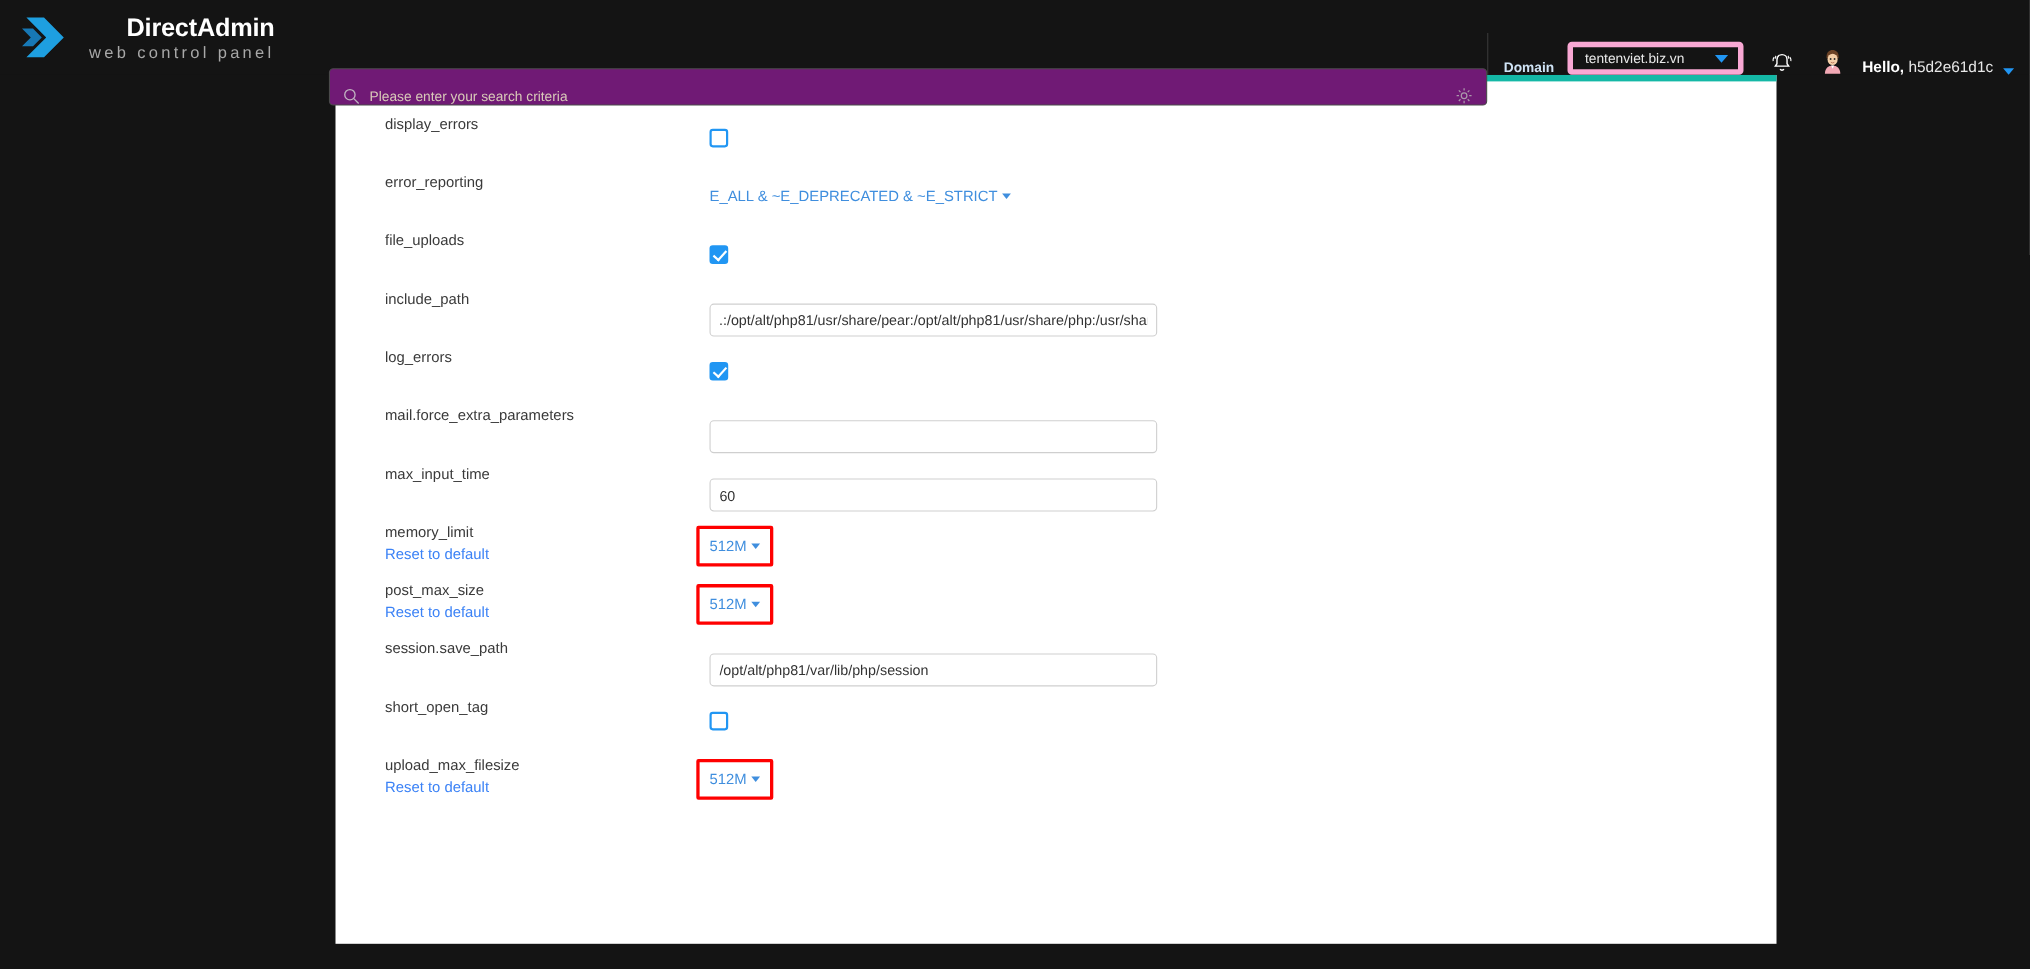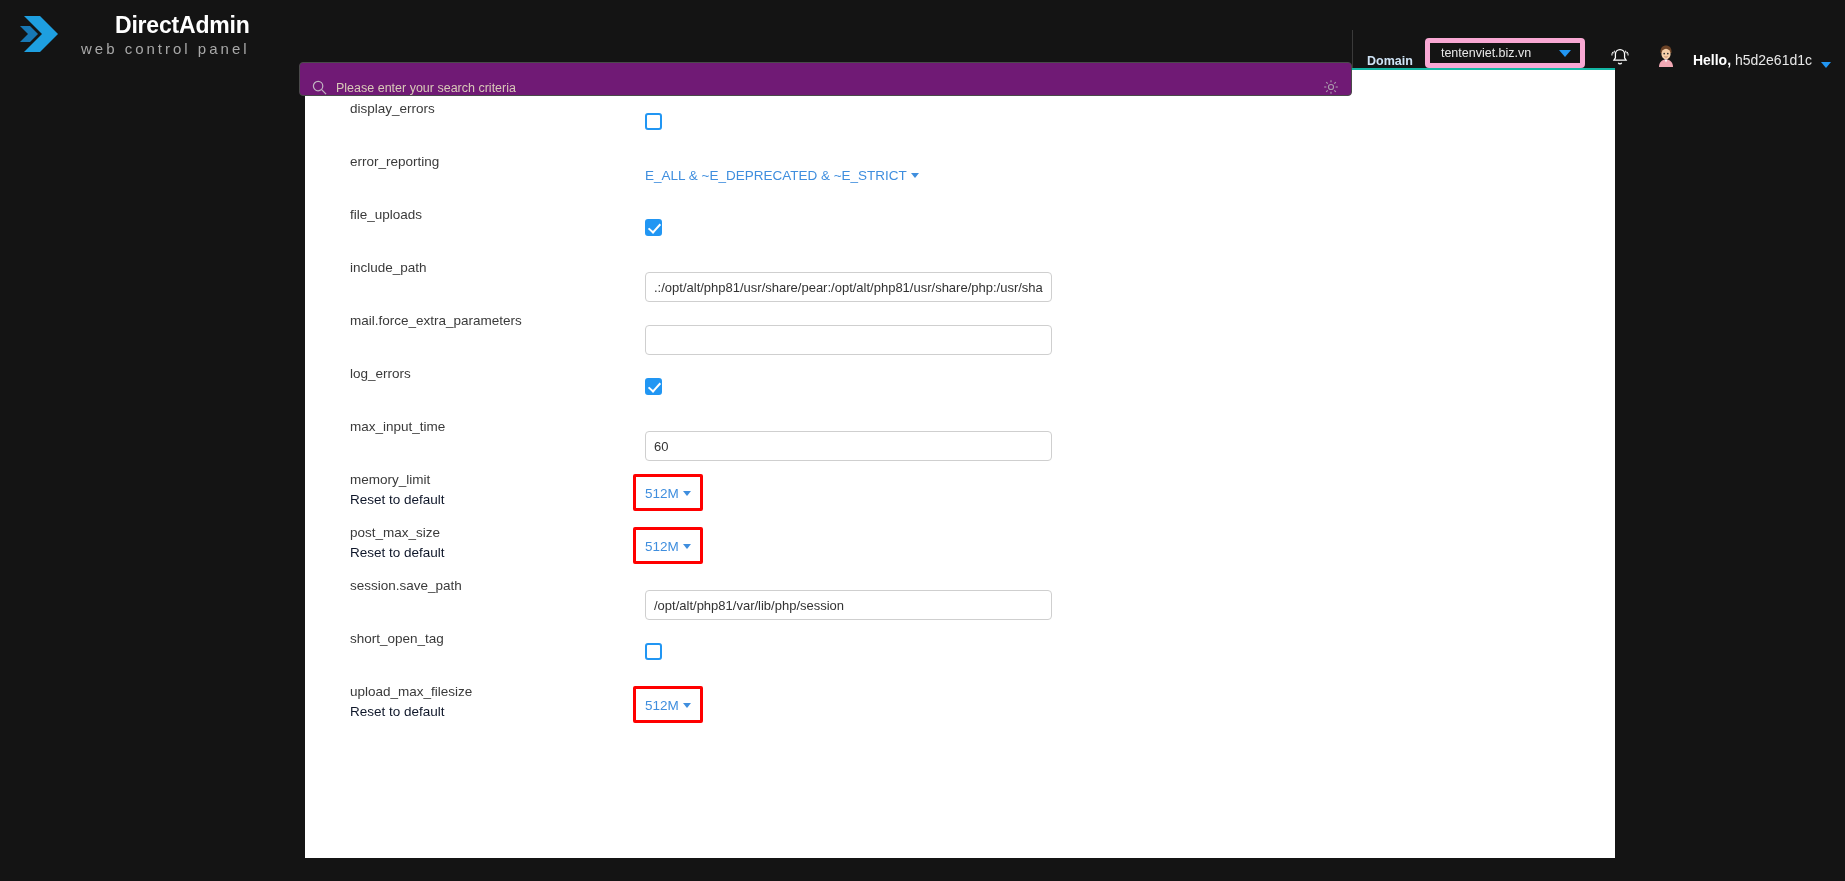--- a/index.html
+++ b/index.html
@@ -171,21 +171,21 @@
     background: #141414;
     overflow: hidden;
   }
   .panel {
     position: absolute;
     left: 305px;
     top: 0px;
     width: 1310px;
     height: 790px;
     background: #ffffff;
-    border-top: 2px solid #14b8a6;
+    border-top: 6px solid #14b8a6;
     overflow: hidden;
   }
 
   .form { position: relative; padding: 0; }
 
   .row {
     position: relative;
     display: flex;
     align-items: flex-start;
     height: 53px;
@@ -194,21 +194,21 @@
     width: 340px;
     flex: none;
     padding-left: 45px;
     color: #3a3a3a;
     font-size: 13.5px;
     line-height: 1.25;
     padding-top: 3px;
   }
   .row .label .reset {
     display: block;
-    color: #0f172a;
+    color: #3b82f6;
     font-size: 13.5px;
     margin-top: 3px;
     cursor: pointer;
   }
   .row .ctrl {
     flex: 1;
     position: relative;
     padding-top: 0px;
     margin-top: 15px;
   }
@@ -373,26 +373,26 @@
         </div>
         <div class="row">
           <div class="label"><span>file_uploads</span></div>
           <div class="ctrl"><span class="chk on"></span></div>
         </div>
         <div class="row">
           <div class="label"><span>include_path</span></div>
           <div class="ctrl"><input class="txt" type="text" value=".:/opt/alt/php81/usr/share/pear:/opt/alt/php81/usr/share/php:/usr/share/pear:/usr/share/php" style=""></div>
         </div>
         <div class="row">
+          <div class="label"><span>log_errors</span></div>
+          <div class="ctrl"><span class="chk on"></span></div>
+        </div>
+        <div class="row">
           <div class="label"><span>mail.force_extra_parameters</span></div>
           <div class="ctrl"><input class="txt" type="text" style=""></div>
-        </div>
-        <div class="row">
-          <div class="label"><span>log_errors</span></div>
-          <div class="ctrl"><span class="chk on"></span></div>
         </div>
         <div class="row">
           <div class="label"><span>max_input_time</span></div>
           <div class="ctrl"><input class="txt" type="text" value="60" style=""></div>
         </div>
         <div class="row">
           <div class="label"><span>memory_limit</span><span class="reset">Reset to default</span></div>
           <div class="ctrl"><span class="ddlink">
               <span>512M</span>
               <span class="dcaret"></span>

